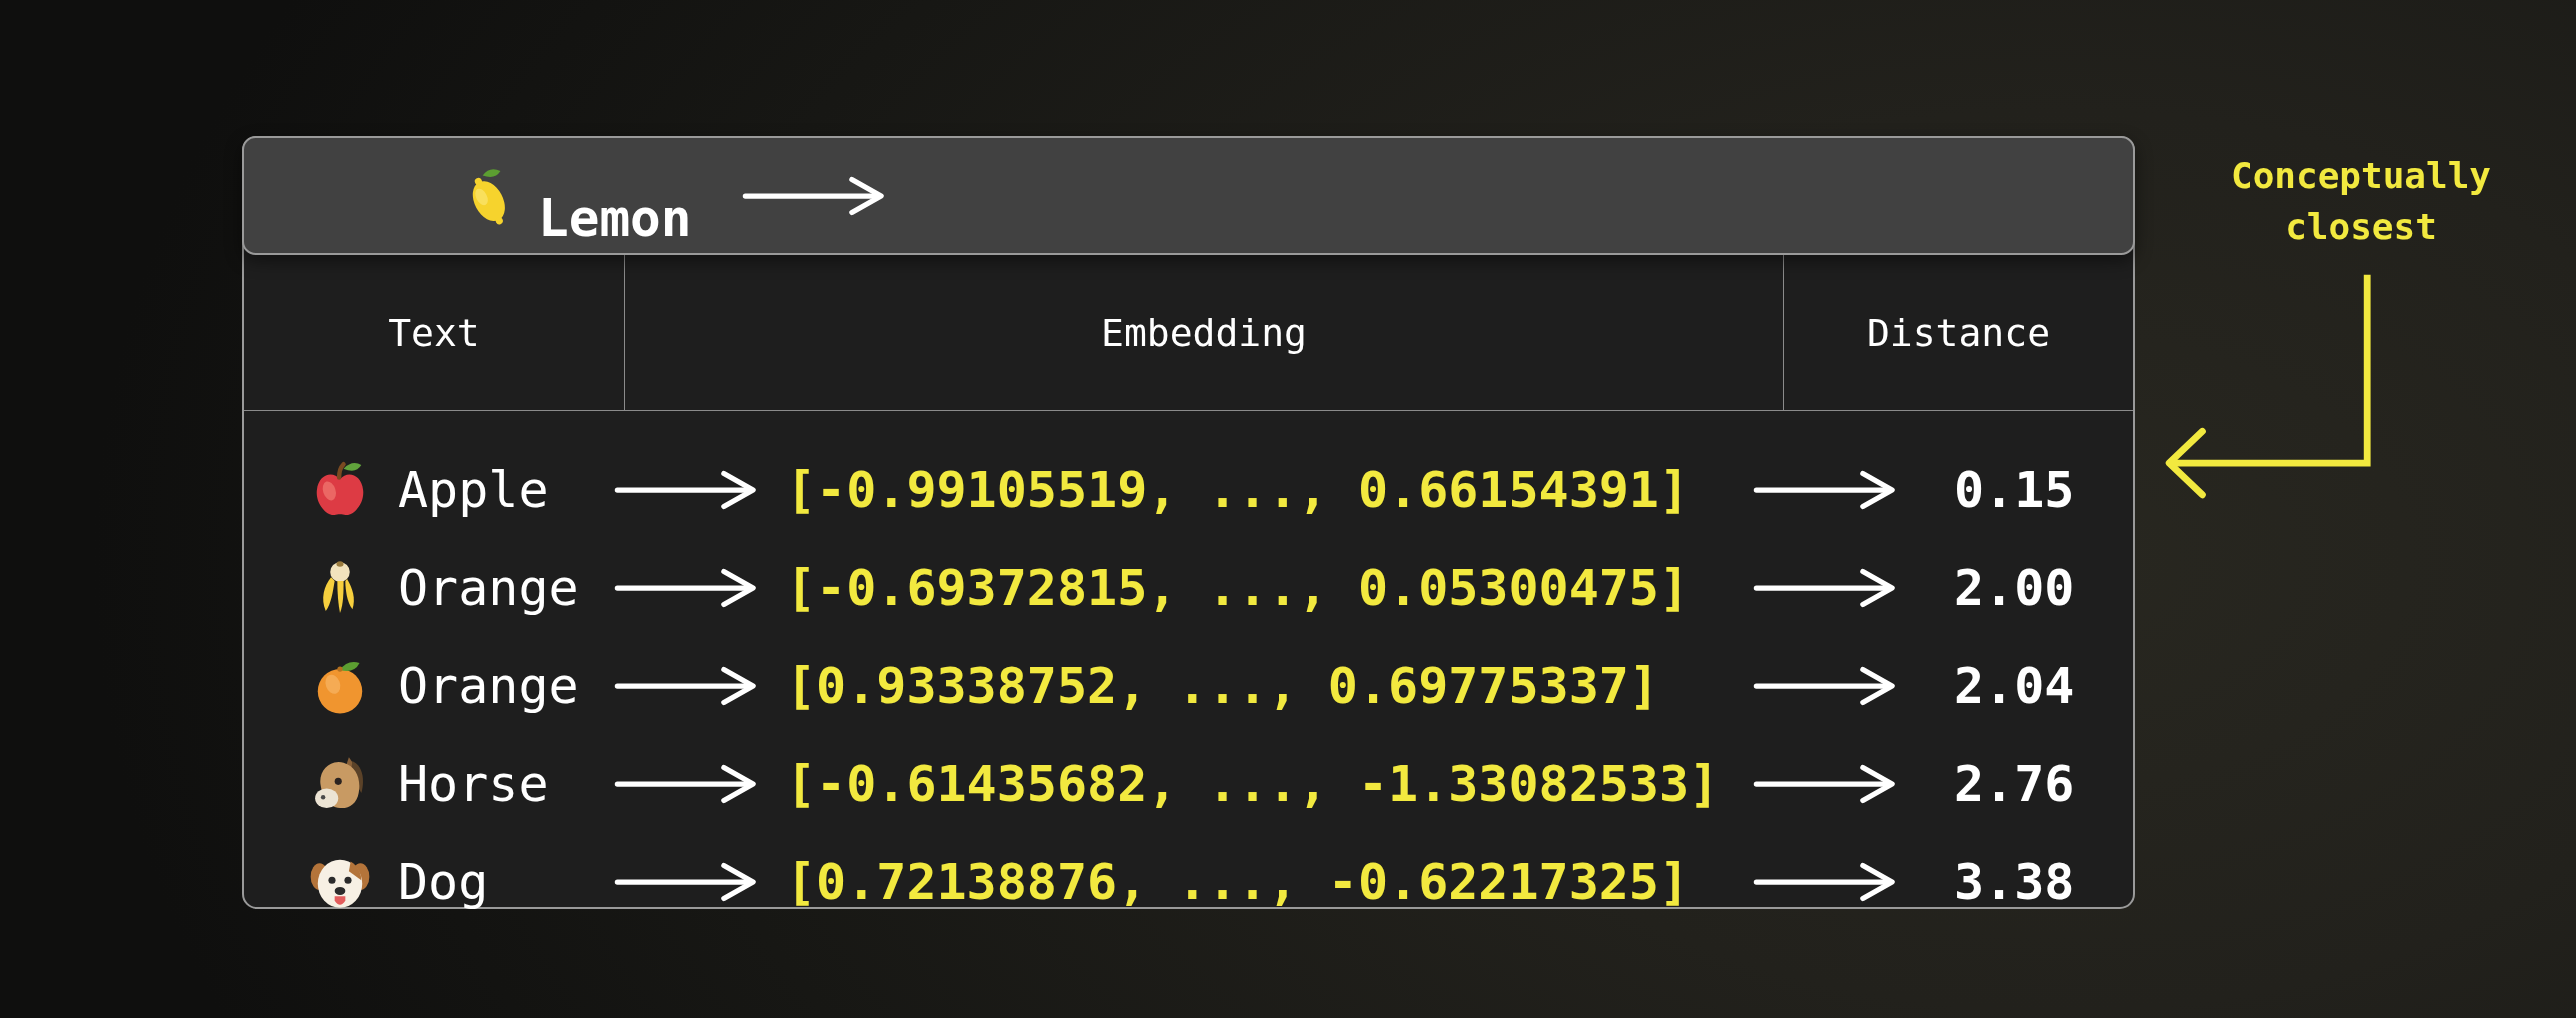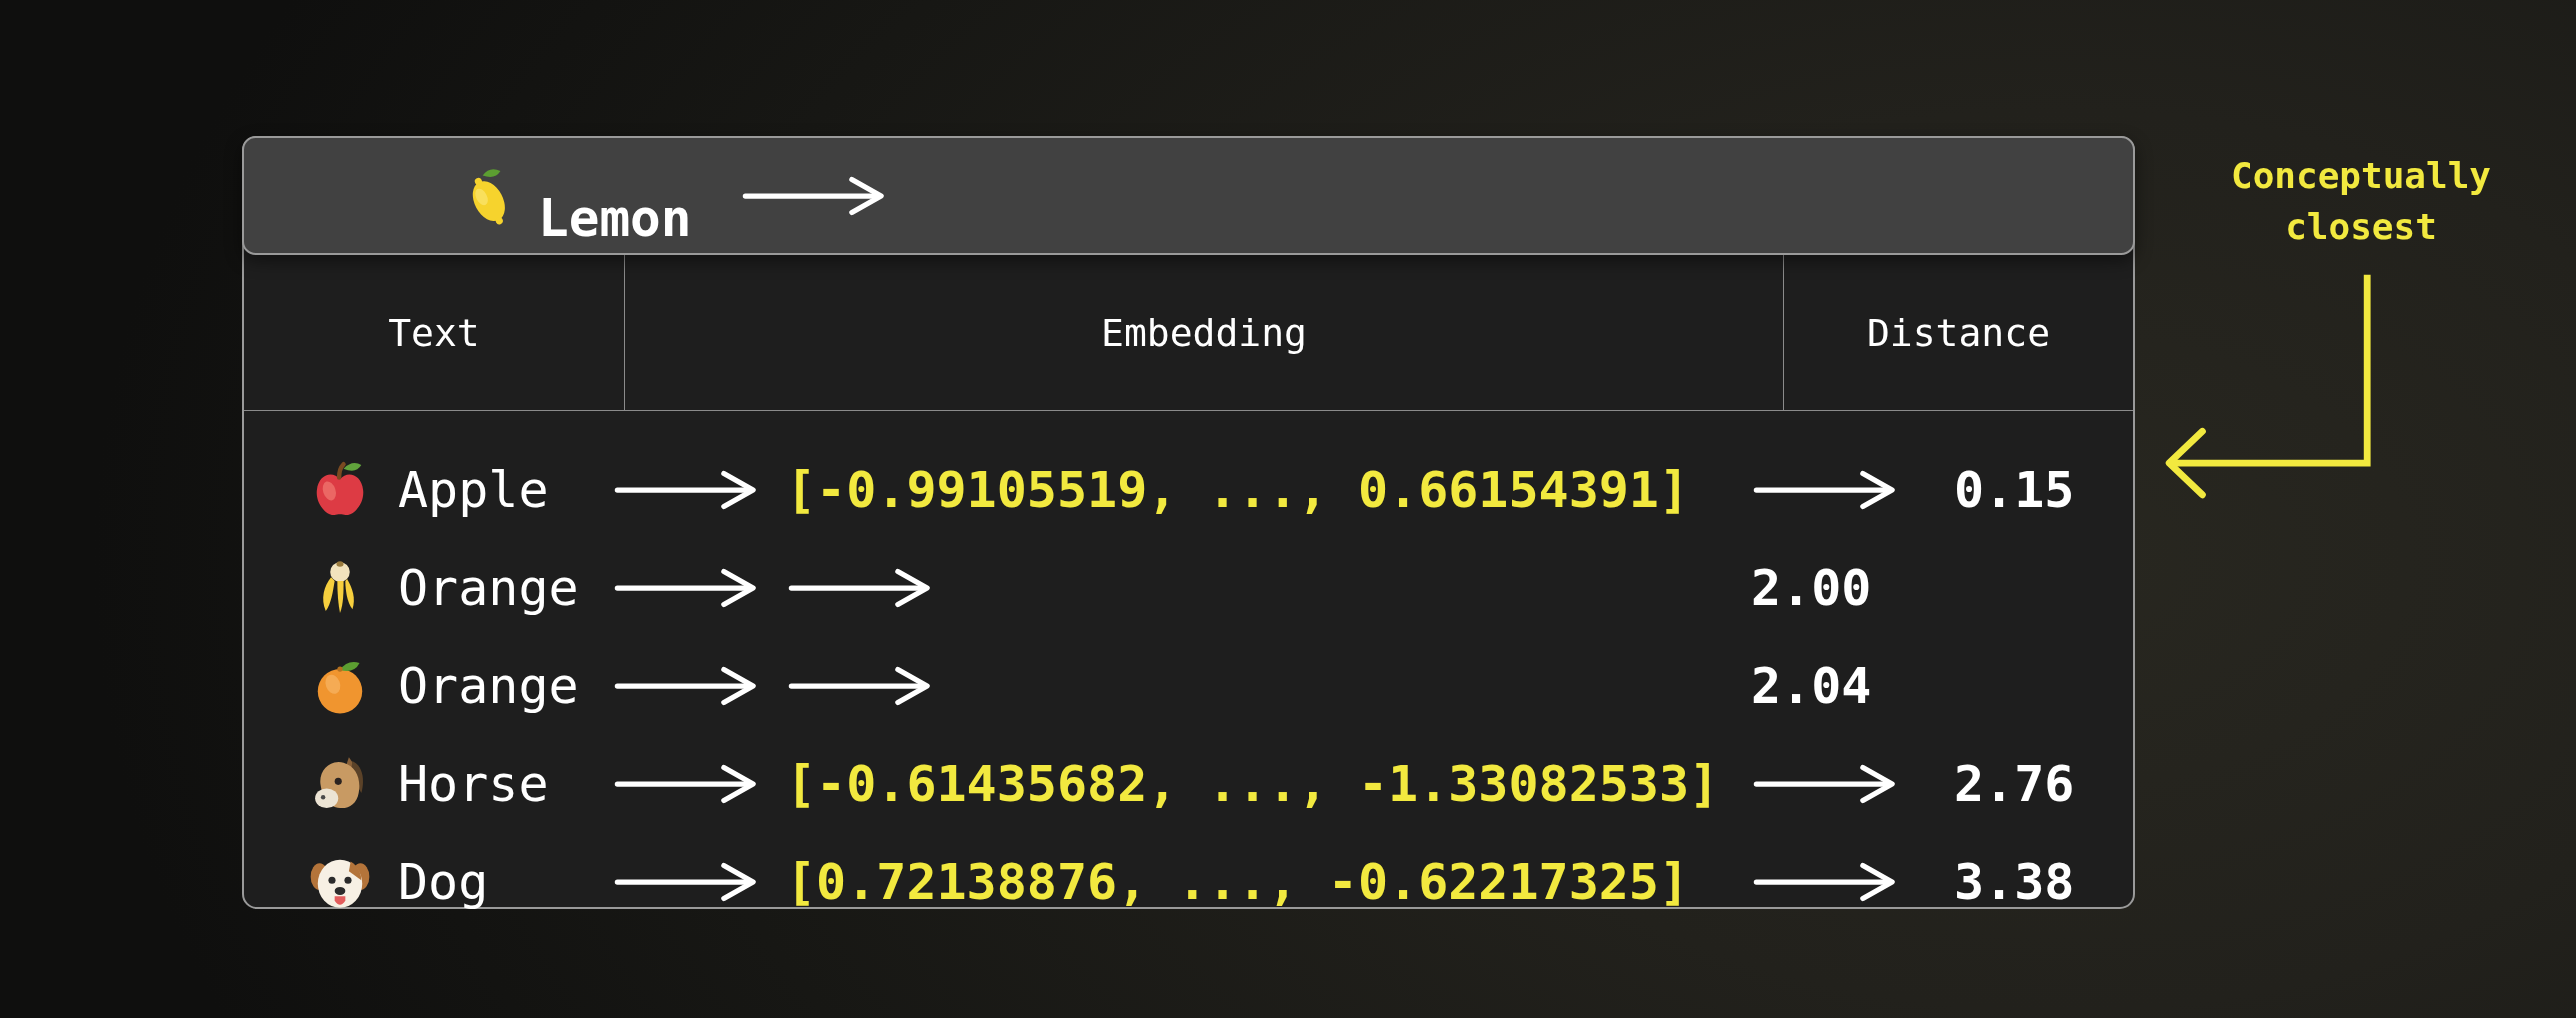--- a/index.html
+++ b/index.html
@@ -135,20 +135,21 @@
               <path d="M44 26 C50 36 54 48 50 60 C44 52 42 38 42 28 Z" fill="#f6cf3e"></path>
             </svg>
           </span>
     <span class="name">Orange</span>
     <span class="arrow">
             <svg class="arrow-svg" viewBox="0 0 195 64">
               <path d="M6 32 H184" stroke="#ffffff" stroke-width="7" fill="none" stroke-linecap="round"></path>
               <path d="M148 10 L187 32 L148 54" stroke="#ffffff" stroke-width="7" fill="none" stroke-linecap="round" stroke-linejoin="round"></path>
             </svg>
           </span>
+    <span class="embedding">[-0.69372815, ..., 0.05300475]</span>
     <span class="arrow">
             <svg class="arrow-svg" viewBox="0 0 195 64">
               <path d="M6 32 H184" stroke="#ffffff" stroke-width="7" fill="none" stroke-linecap="round"></path>
               <path d="M148 10 L187 32 L148 54" stroke="#ffffff" stroke-width="7" fill="none" stroke-linecap="round" stroke-linejoin="round"></path>
             </svg>
           </span>
     <span class="distance">2.00</span>
   </div>
         <div class="trow">
     <span class="icon">
@@ -159,20 +160,21 @@
               <circle cx="36" cy="17" r="3" fill="#b5711f"></circle>
             </svg>
           </span>
     <span class="name">Orange</span>
     <span class="arrow">
             <svg class="arrow-svg" viewBox="0 0 195 64">
               <path d="M6 32 H184" stroke="#ffffff" stroke-width="7" fill="none" stroke-linecap="round"></path>
               <path d="M148 10 L187 32 L148 54" stroke="#ffffff" stroke-width="7" fill="none" stroke-linecap="round" stroke-linejoin="round"></path>
             </svg>
           </span>
+    <span class="embedding">[0.93338752, ..., 0.69775337]</span>
     <span class="arrow">
             <svg class="arrow-svg" viewBox="0 0 195 64">
               <path d="M6 32 H184" stroke="#ffffff" stroke-width="7" fill="none" stroke-linecap="round"></path>
               <path d="M148 10 L187 32 L148 54" stroke="#ffffff" stroke-width="7" fill="none" stroke-linecap="round" stroke-linejoin="round"></path>
             </svg>
           </span>
     <span class="distance">2.04</span>
   </div>
         <div class="trow">
     <span class="icon">

